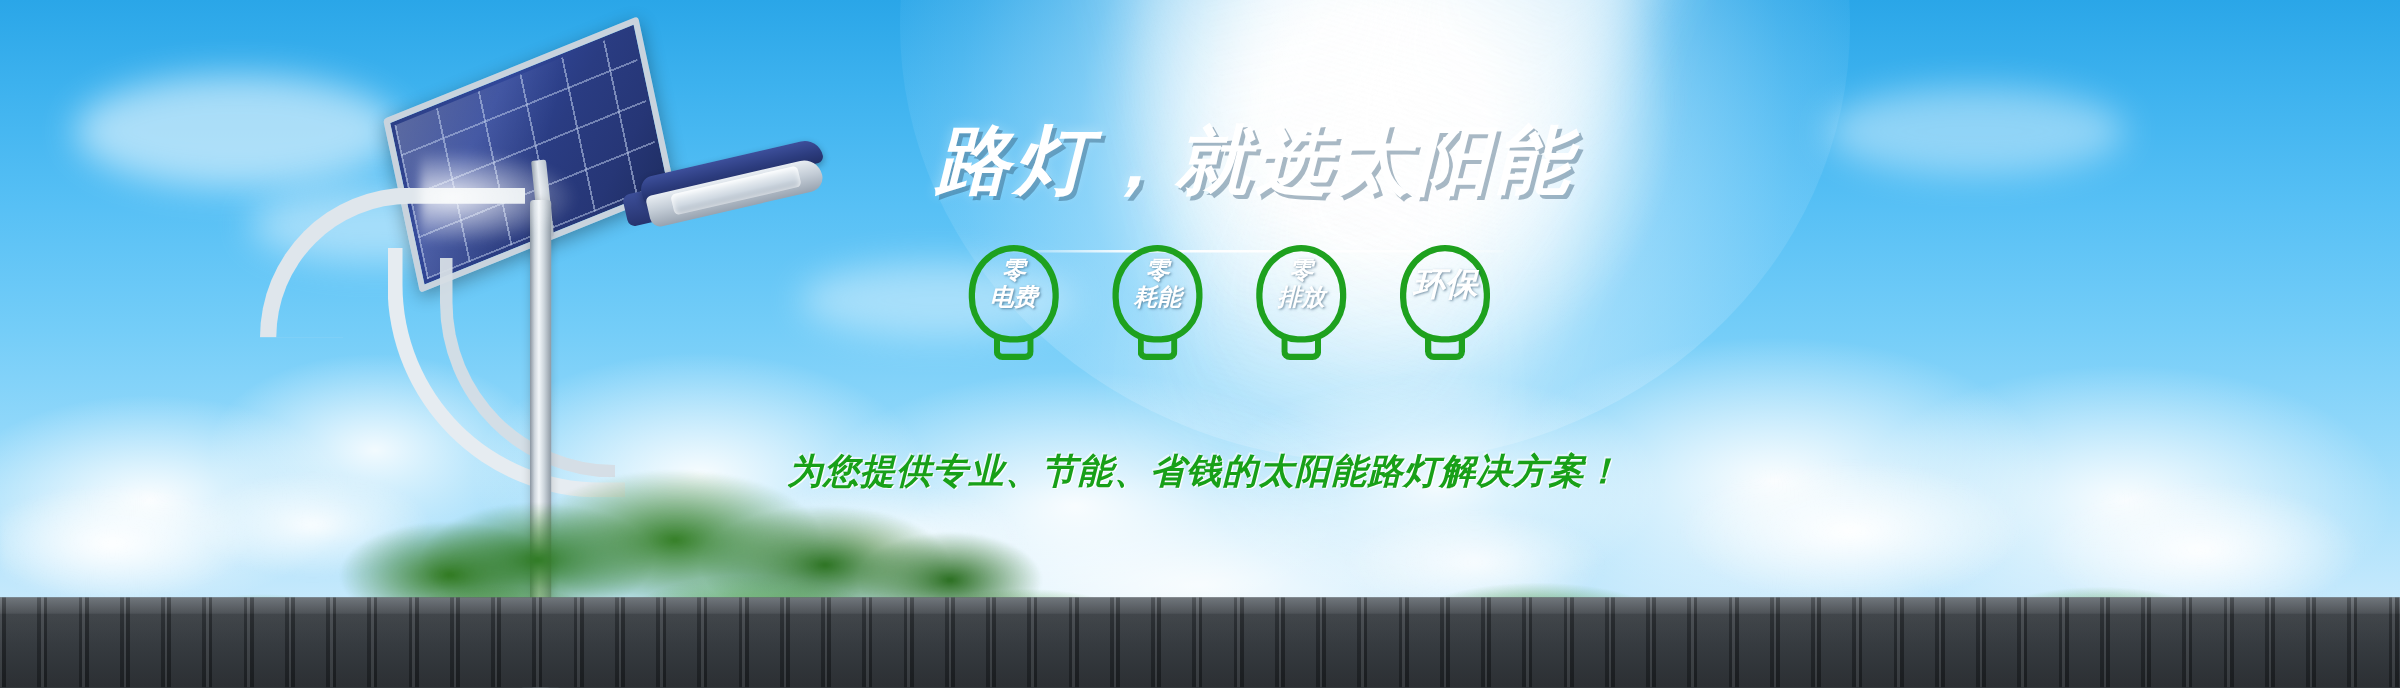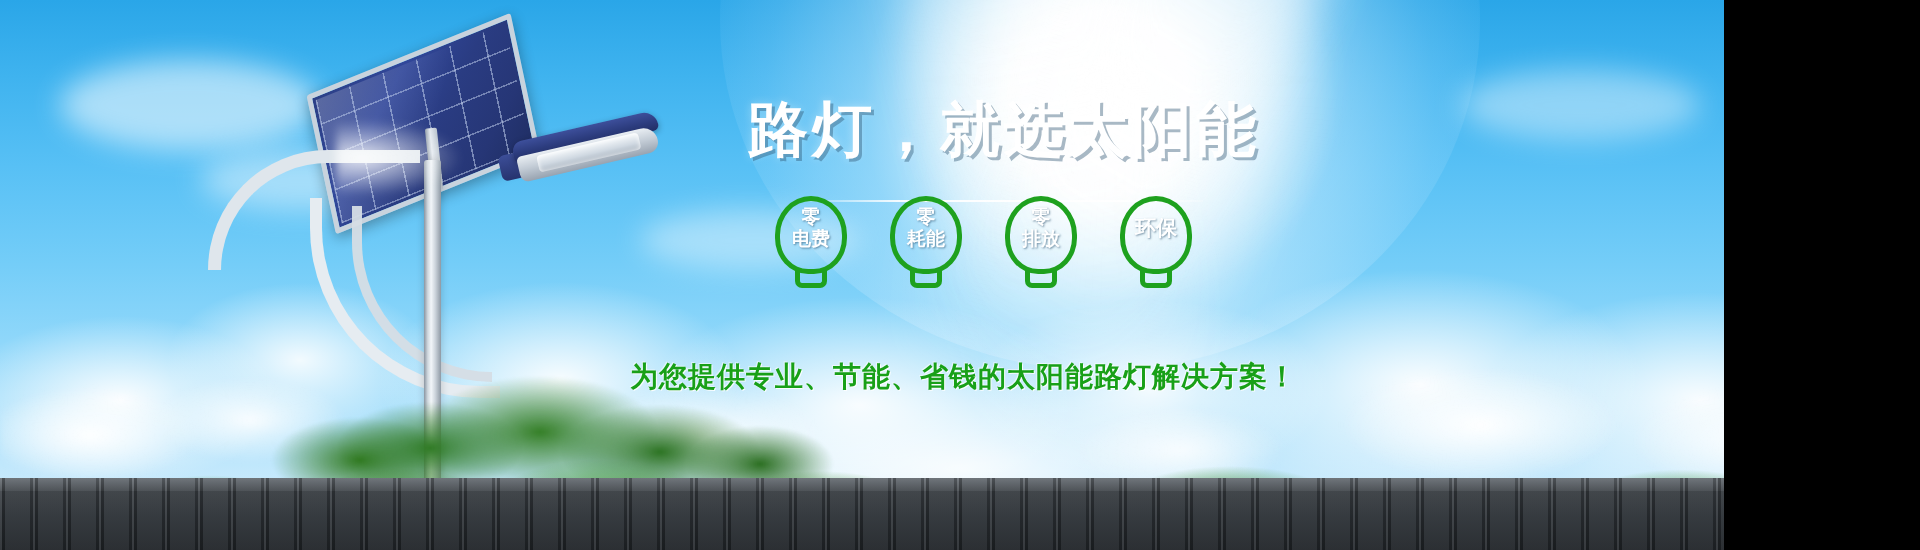--- a/index.html
+++ b/index.html
@@ -1,20 +1,21 @@
 <!DOCTYPE html>
 <html><head>
 <meta charset="utf-8">
 <style>
   html,body{margin:0;padding:0;background:#000;}
   body{font-family:"DejaVu Sans","Liberation Sans",sans-serif;}
 
   #banner{
-    position:relative;width:1724px;height:550px;overflow:hidden;
+    position:relative;width:1920px;height:550px;overflow:hidden;
     background:linear-gradient(180deg,#2aa6e8 0%,#3fb3ef 14%,#57c0f5 30%,#74cdf8 48%,#8fd7fa 62%,#a9e0fb 74%,#bfe7fc 84%,#cfecfd 92%,#d8effd 100%);
+    font-style:italic;
   }
 
   
   .sunglow{
     position:absolute;left:720px;top:-330px;width:760px;height:700px;border-radius:50%;
     background:radial-gradient(circle at 50% 62%, rgba(255,255,255,1) 0%, rgba(255,255,255,.96) 16%, rgba(245,252,255,.72) 27%, rgba(214,240,255,.42) 41%, rgba(190,230,255,.18) 58%, rgba(255,255,255,0) 74%);
     pointer-events:none;
   }
   .sunray{
     position:absolute;left:860px;top:-180px;width:520px;height:520px;border-radius:50%;
@@ -76,21 +77,21 @@
   .badge .neck{
     position:absolute;left:25px;top:72px;width:32px;height:20px;
     border-left:5px solid #1ea11e;border-right:5px solid #1ea11e;border-bottom:5px solid #1ea11e;
     border-radius:0 0 7px 7px;box-sizing:border-box;
   }
   .badge .btxt{
     position:absolute;left:0;top:9px;width:82px;text-align:center;color:#fff;
     font-size:19px;line-height:22px;font-weight:bold;letter-spacing:0;
     text-shadow:1px 1px 2px rgba(30,70,100,.55);
   }
-  .badge.wide .btxt{top:20px;font-size:21px;line-height:25px;}
+  .badge.wide .btxt{top:20px;font-size:26px;line-height:25px;}
 
   .tagline{
     position:absolute;left:630px;top:360px;width:580px;height:34px;white-space:nowrap;
     font-size:28px;line-height:34px;font-weight:bold;color:#18a018;letter-spacing:1px;
     text-shadow:1px 1px 0 rgba(255,255,255,.85), -1px -1px 0 rgba(255,255,255,.55);
   }
 
   
   .lamp{position:absolute;left:300px;top:0;width:420px;height:550px;}
 

